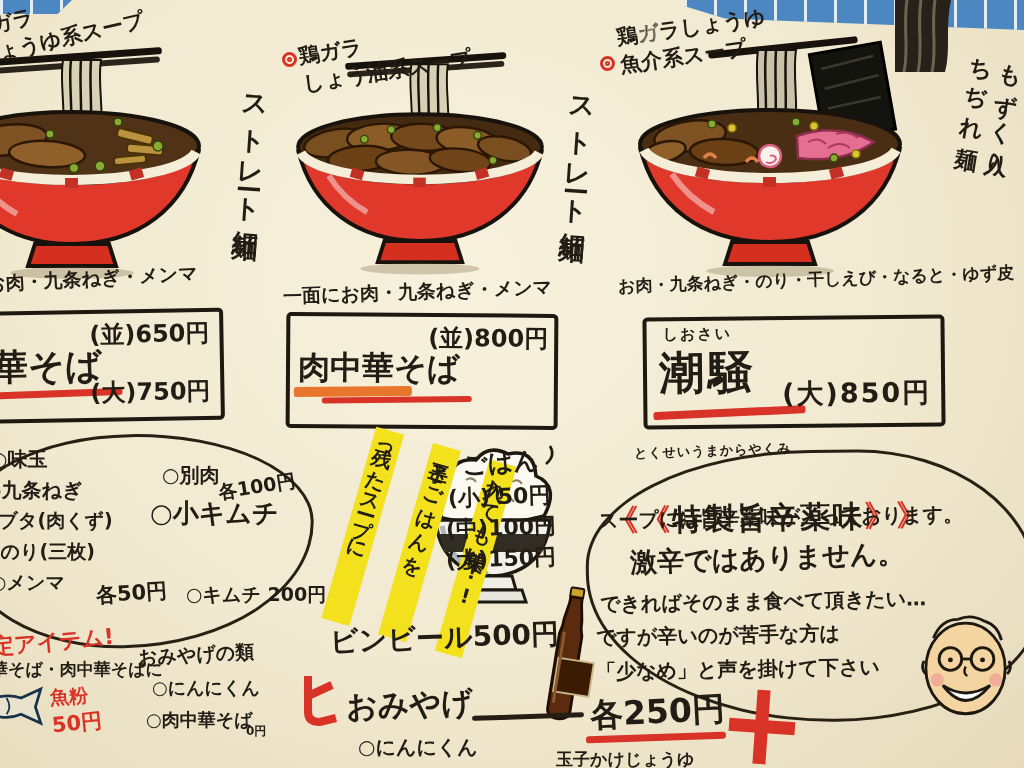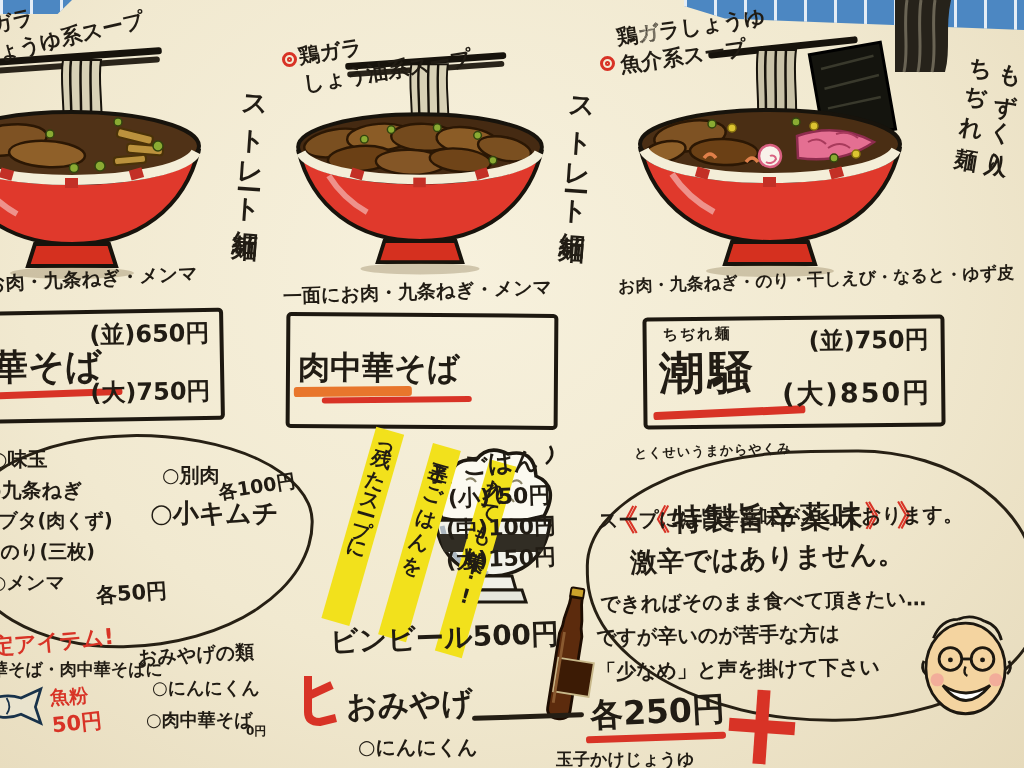--- a/index.html
+++ b/index.html
@@ -133,20 +133,21 @@
   </div>
 
   <div class="txt vert" style="left:560px;top:80px;height:195px;font-size:26px;transform:rotate(4deg)">ストレート細麺</div>
 
   <div class="txt" style="left:283px;top:279px;font-size:19px;transform:rotate(-2deg)">一面にお肉・九条ねぎ・メンマ</div>
 
   <div class="box" style="left:286px;top:313px;width:272px;height:116px;transform:rotate(.4deg)">
     <div class="txt" style="left:8px;top:30px;font-size:32px">肉中華そば</div>
     <div class="abs" style="left:4px;top:70px;width:118px;height:10px;background:#e8762c;border-radius:3px;z-index:4;transform:rotate(-1deg)"></div>
     <div class="uline" style="left:32px;top:80px;width:150px;height:6px;transform:rotate(-1deg)"></div>
+    <div class="txt" style="right:6px;top:6px;font-size:24px">(並)800円</div>
   </div>
 
   <div class="reg" style="left:600px;top:56px"></div>
   <div class="txt" style="left:618px;top:14px;font-size:21px;transform:rotate(-8deg)">鶏ガラしょうゆ
 魚介系スープ</div>
 
   <div class="svgwrap" style="left:612px;top:40px;width:320px;height:252px">
     <svg viewBox="0 0 320 252">
       <g transform="rotate(-10 240 55)">
         <rect x="205" y="8" width="72" height="88" fill="#14140e" stroke="#000" stroke-width="3"></rect>
@@ -202,40 +203,40 @@
       <path d="M14 0 C10 26 16 50 11 72 M28 0 C24 26 30 50 25 72 M42 0 C38 26 44 50 39 72" stroke="#6a6454" stroke-width="3" fill="none"></path>
     </svg>
   </div>
 
   <div class="txt vert" style="left:948px;top:44px;height:232px;width:64px;font-size:23px;transform:rotate(9deg)">もずく入り
 ちぢれ麺</div>
 
   <div class="txt" style="left:618px;top:268px;font-size:17px;transform:rotate(-2deg)">お肉・九条ねぎ・のり・干しえび・なると・ゆず皮</div>
 
   <div class="box" style="left:643px;top:316px;width:302px;height:112px;transform:rotate(-.6deg)">
-    <div class="txt" style="left:16px;top:4px;font-size:15px;letter-spacing:2px">ちぢれ麺</div>
+    <div class="txt" style="left:16px;top:4px;font-size:15px;letter-spacing:2px">しおさい</div>
     <div class="txt" style="left:12px;top:22px;font-size:45px;letter-spacing:4px">潮騒</div>
     <div class="uline" style="left:6px;top:88px;width:152px;height:8px;transform:rotate(-2deg)"></div>
-    <div class="txt" style="right:12px;top:6px;font-size:24px">(並)750円</div>
     <div class="txt" style="right:10px;top:56px;font-size:27px;letter-spacing:2px">(大)850円</div>
   </div>
 
   <div class="bubble" style="left:-36px;top:434px;width:350px;height:214px;border-radius:48% 52% 55% 45% / 40% 42% 58% 46%;transform:rotate(-1deg)"></div>
 
   <div class="txt" style="left:-10px;top:446px;font-size:20px">○味玉</div>
   <div class="txt" style="left:-16px;top:477px;font-size:20px">○九条ねぎ</div>
   <div class="txt" style="left:-18px;top:508px;font-size:19px">○ブタ(肉くず)</div>
   <div class="txt" style="left:-16px;top:539px;font-size:19px">○のり(三枚)</div>
   <div class="txt" style="left:-10px;top:570px;font-size:19px">○メンマ</div>
   <div class="txt" style="left:96px;top:580px;font-size:21px;transform:rotate(-4deg)">各50円</div>
 
   <div class="txt" style="left:162px;top:462px;font-size:20px">○別肉</div>
   <div class="txt" style="left:150px;top:496px;font-size:26px">○小キムチ</div>
   <div class="txt" style="left:218px;top:474px;font-size:19px;transform:rotate(-9deg)">各100円</div>
 
+  <div class="txt" style="left:186px;top:582px;font-size:19px">○キムチ 200円</div>
 
   <div class="txt red" style="left:-30px;top:628px;font-size:22px;transform:rotate(-5deg)">限定アイテム!</div>
   <div class="txt" style="left:-26px;top:658px;font-size:17px">中華そば・肉中華そばに</div>
   <div class="svgwrap" style="left:-24px;top:684px;width:72px;height:46px">
     <svg viewBox="0 0 80 48">
       <path d="M6 24 Q26 6 50 14 L72 4 L66 24 L72 42 L50 32 Q26 42 6 24 Z" fill="#e9e3cd" stroke="#18324a" stroke-width="3"></path>
       <circle cx="18" cy="22" r="3" fill="#18324a"></circle>
       <path d="M34 14 Q40 24 34 32" stroke="#18324a" stroke-width="2" fill="none"></path>
     </svg>
   </div>

